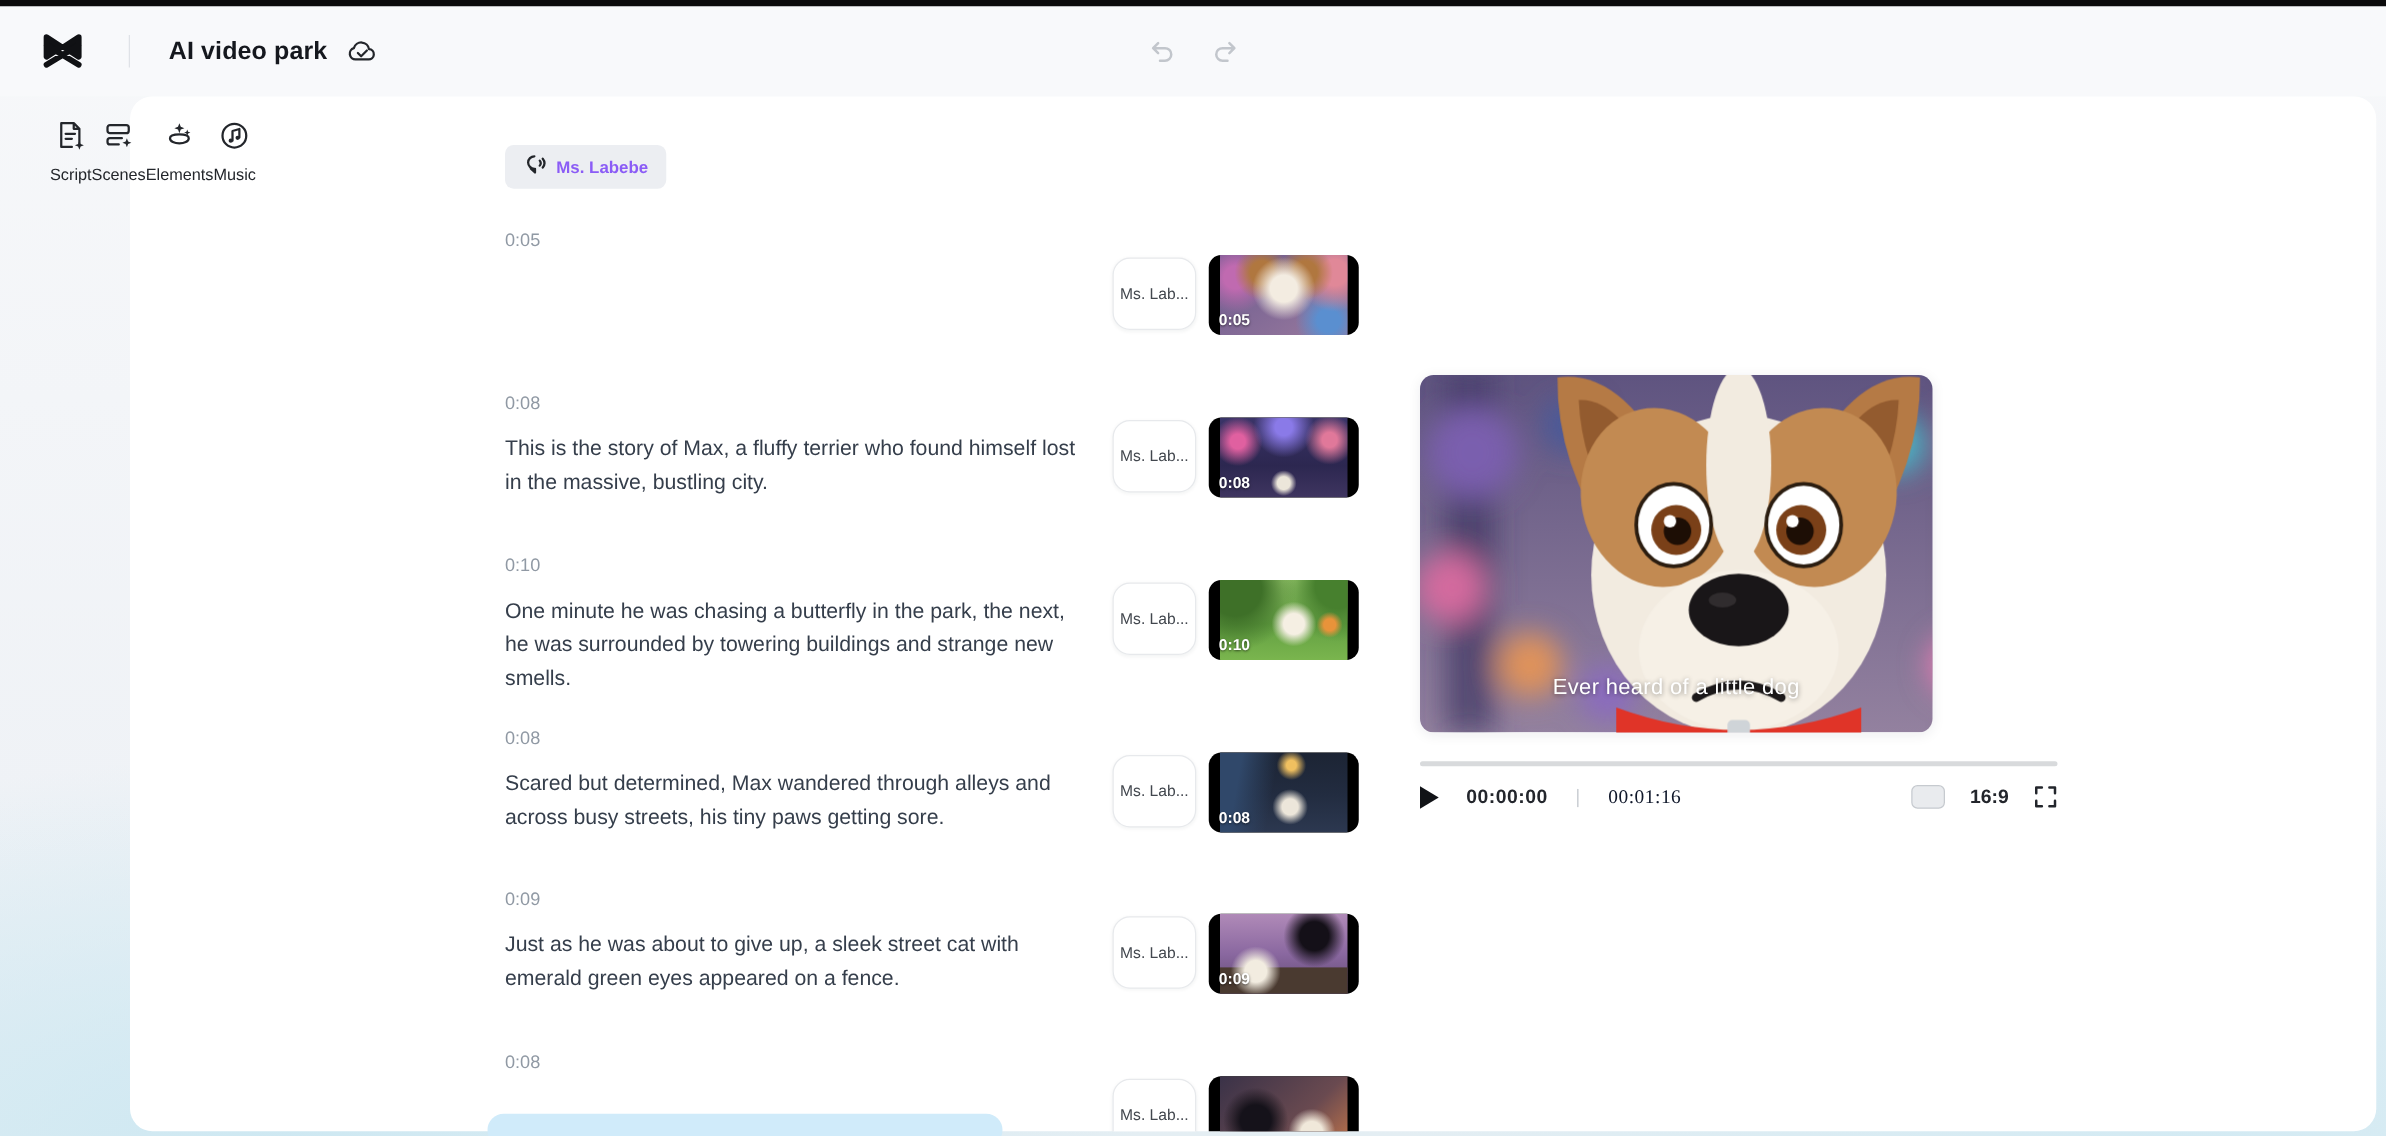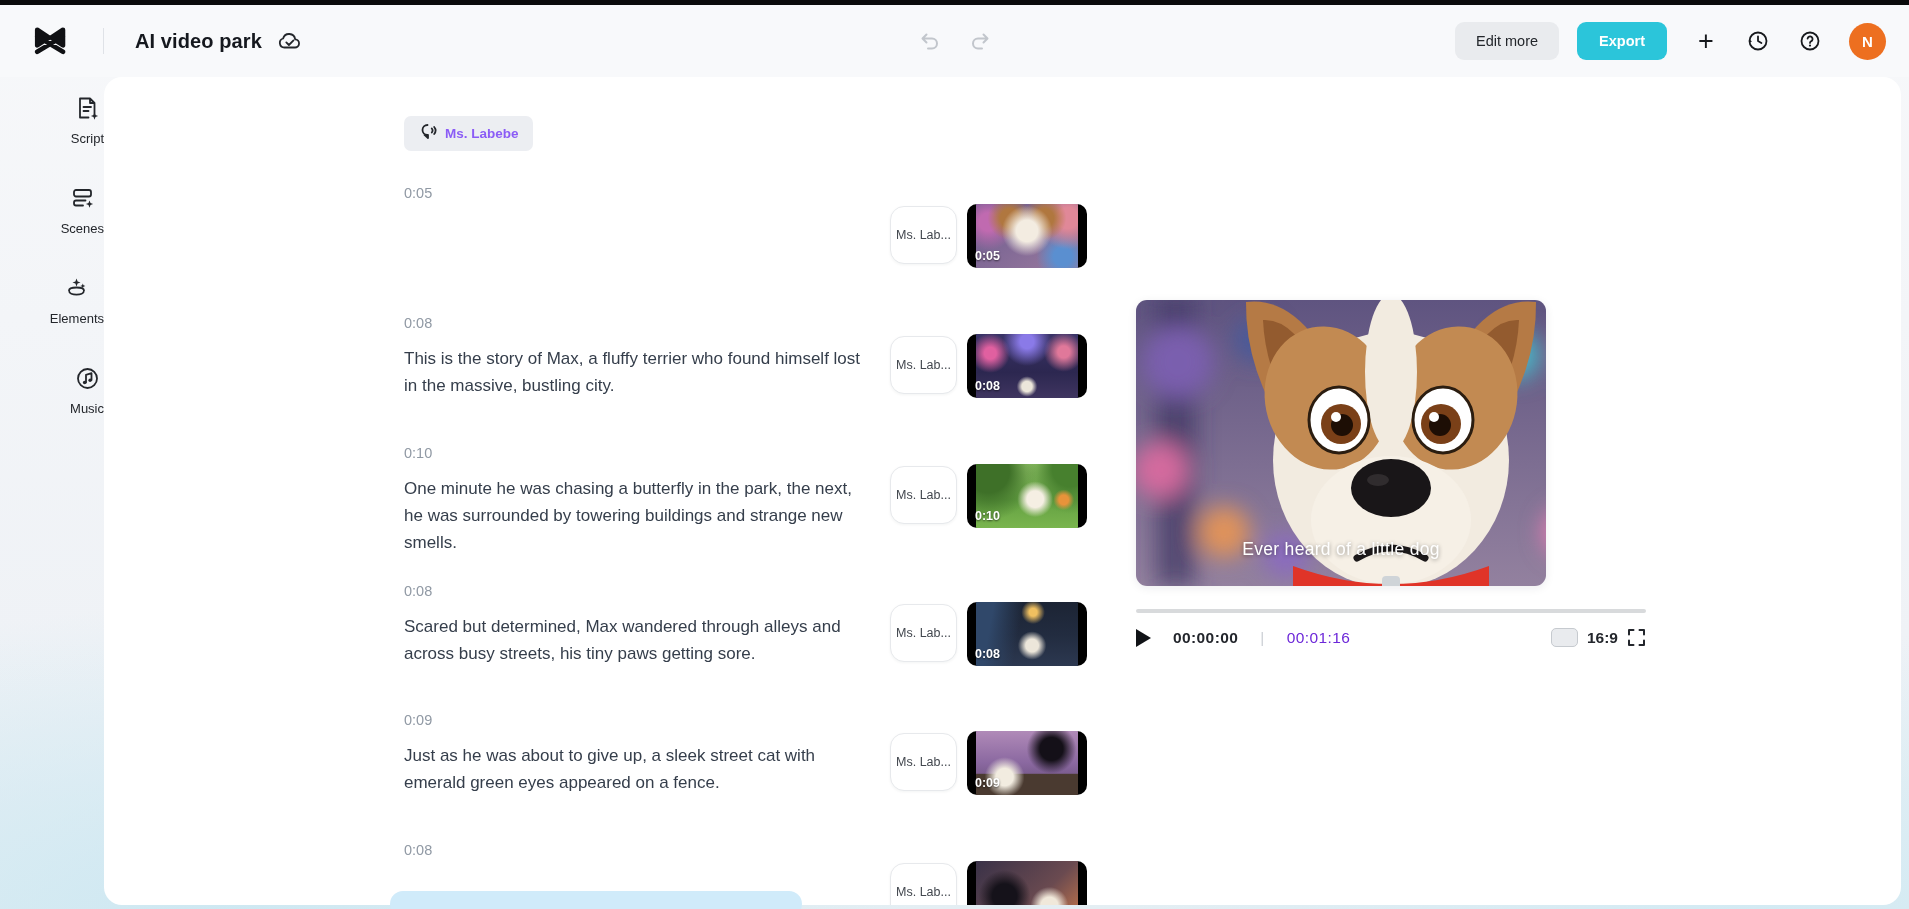--- a/index.html
+++ b/index.html
@@ -22,21 +22,21 @@
   .cloud-ic { margin-left:15px; display:flex; align-items:center; }
   .hdr-center { position:absolute; left:50%; top:50%; transform:translate(-50%,-50%); display:flex; gap:26px; }
   .uicon { width:26px; height:26px; display:flex; align-items:center; justify-content:center; cursor:pointer; }
   .hdr-right { margin-left:auto; display:flex; align-items:center; gap:26px; padding-right:23px; }
   .btn-editmore { background:#e9ebee; border:none; border-radius:9px; height:38px; padding:0 21px; font-size:14.5px; font-weight:500; color:#23262b; font-family:inherit; cursor:pointer; margin-right:-8px; }
   .btn-export { border:none; border-radius:9px; height:38px; padding:0 22px; font-size:14.5px; font-weight:700; color:#fff; font-family:inherit; cursor:pointer; }
   .plus-ic { font-size:27px; font-weight:300; color:#17191d; line-height:26px; cursor:pointer; }
   .avatar { width:37px; height:37px; border-radius:50%; display:flex; align-items:center; justify-content:center; color:#fff; font-size:15px; font-weight:700; cursor:pointer; }
 
   
-  .sidebar { position:absolute; left:0; top:77px; width:104px; bottom:0; display:flex; flex-direction:column; align-items:flex-end; padding-top:18px; z-index:5;padding-left:40px; }
+  .sidebar { position:absolute; left:0; top:77px; width:104px; bottom:0; display:flex; flex-direction:row; align-items:flex-start; padding-top:18px; z-index:5;padding-left:40px; }
   .side-item { display:flex; flex-direction:column; align-items:center; gap:5px; margin-bottom:39px; cursor:pointer; }
   .side-item .lbl { font-size:13px; font-weight:500; color:#23262b; }
 
   
   .card { position:absolute; left:104px; top:77px; width:1797px; height:828px; background:#ffffff; border-radius:18px; overflow:hidden; z-index:4; }
 
   .voice-badge { position:absolute; left:300px; top:39px; height:35px; background:#eceef2; border-radius:7px; display:flex; align-items:center; gap:8px; padding:0 14px; cursor:pointer; }
   .voice-badge .vlabel { font-size:13.5px; font-weight:700; color:#8b5cf6; }
 
   .row { position:absolute; left:300px; width:800px; }
@@ -87,22 +87,22 @@
   .preview-wrap { position:absolute; left:1032px; top:223px; width:510px; }
   .preview { position:relative; width:410px; height:286px; border-radius:11px; overflow:hidden; box-shadow:0 2px 10px rgba(20,30,50,.08); cursor:pointer; }
   .preview svg { display:block; }
   .caption { position:absolute; left:0; right:0; bottom:26px; text-align:center; color:#fff; font-size:17.5px; font-weight:500; letter-spacing:.3px; text-shadow:0 1px 4px rgba(0,0,0,.45); }
   .progress { margin-top:23px; width:510px; height:4px; border-radius:2px; background:#d8dadc; cursor:pointer; }
   .controls { margin-top:15px; display:flex; align-items:center; }
   .play-btn { width:0; height:0; border-left:15px solid #111317; border-top:9px solid transparent; border-bottom:9px solid transparent; cursor:pointer; }
   .times { display:flex; align-items:center; gap:22px; margin-left:22px; font-size:15.5px; letter-spacing:.4px; }
   .cur { color:#23262c; font-weight:600; }
   .tsep { color:#ccd0d5; font-weight:400; }
-  .tot { color:#6d28d9; font-weight:500; }
-  .ctrl-right { margin-left:auto; display:flex; align-items:center; gap:9px; }
+  .tot { color:#0f172a; font-weight:500;font-family:Liberation Serif, serif; }
+  .ctrl-right { margin-left:auto; display:flex; align-items:center; gap:20px; }
   .ratio-box { width:27px; height:19px; border-radius:5px; background:#e9ebee; border:1.5px solid #c6cacf; cursor:pointer; }
   .ratio-lbl { font-size:15.5px; font-weight:600; color:#23262c; }
   .fs-ic { display:flex; cursor:pointer; }
 
   .bottom-glow { position:absolute; left:390px; top:891px; width:412px; height:26px; background:#d0ebfa; border-radius:14px; z-index:20; }
 
   svg .stk { fill:none; stroke:#23262b; stroke-width:1.8; stroke-linecap:round; stroke-linejoin:round; }
 </style>
 </head>
 <body>
@@ -130,40 +130,20 @@
         <path d="M6,9.5 h9 a5,5 0 0 1 0,10 h-4 M9.5,5.5 L5.5,9.5 L9.5,13.5" fill="none" stroke="#c2c6cc" stroke-width="2" stroke-linecap="round" stroke-linejoin="round"></path>
       </svg>
     </div>
     <div class="uicon">
       <svg width="24" height="24" viewBox="0 0 24 24">
         <path d="M18,9.5 h-9 a5,5 0 0 0 0,10 h4 M14.5,5.5 L18.5,9.5 L14.5,13.5" fill="none" stroke="#c2c6cc" stroke-width="2" stroke-linecap="round" stroke-linejoin="round"></path>
       </svg>
     </div>
   </div>
 
-  <div class="hdr-right">
-    <button class="btn-editmore">Edit more</button>
-    <button class="btn-export" id="export-btn" style="background: rgb(43, 197, 218);">Export</button>
-    <div class="uicon plus-ic">+</div>
-    <div class="uicon">
-      <svg width="24" height="24" viewBox="0 0 24 24">
-        <circle cx="12" cy="12" r="8.5" fill="none" stroke="#17191d" stroke-width="1.8"></circle>
-        <path d="M12,7.5 V12 L15.4,14" fill="none" stroke="#17191d" stroke-width="1.8" stroke-linecap="round" stroke-linejoin="round"></path>
-        <path d="M3.5,10.5 L3.2,13.5 L6,12.6" fill="#17191d"></path>
-      </svg>
-    </div>
-    <div class="uicon">
-      <svg width="24" height="24" viewBox="0 0 24 24">
-        <circle cx="12" cy="12" r="8.5" fill="none" stroke="#17191d" stroke-width="1.8"></circle>
-        <path d="M9.6,9.6 a2.5,2.5 0 1 1 3.4,2.7 c-0.8,0.35 -1,0.8 -1,1.6" fill="none" stroke="#17191d" stroke-width="1.8" stroke-linecap="round"></path>
-        <circle cx="12" cy="16.6" r="1.1" fill="#17191d"></circle>
-      </svg>
-    </div>
-    <div class="avatar" id="avatar" style="background: rgb(237, 111, 32);">N</div>
-  </div>
 </div>
 
 <div class="sidebar">
   <div class="side-item">
     <span>
       <svg width="27" height="27" viewBox="0 0 27 27">
         <path class="stk" d="M6,3.5 h10 l4.5,4.5 v11.5 M16,3.5 V8 h4.5 M6,3.5 v19 h8.5"></path>
         <path class="stk" d="M9.5,12 h7.5 M9.5,16 h5"></path>
         <path d="M20.5,17.5 l1,2.6 l2.6,1 l-2.6,1 l-1,2.6 l-1,-2.6 l-2.6,-1 l2.6,-1 z" fill="#23262b"></path>
       </svg>

